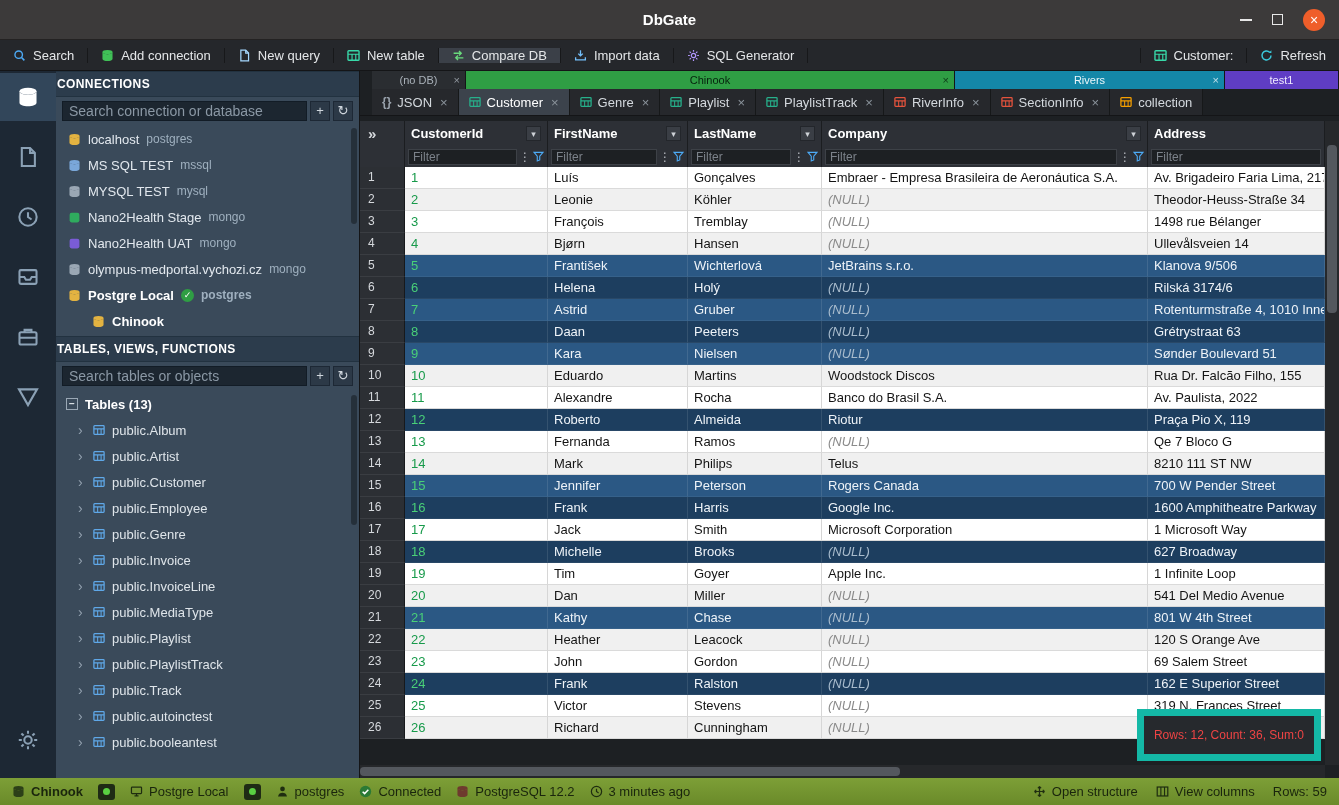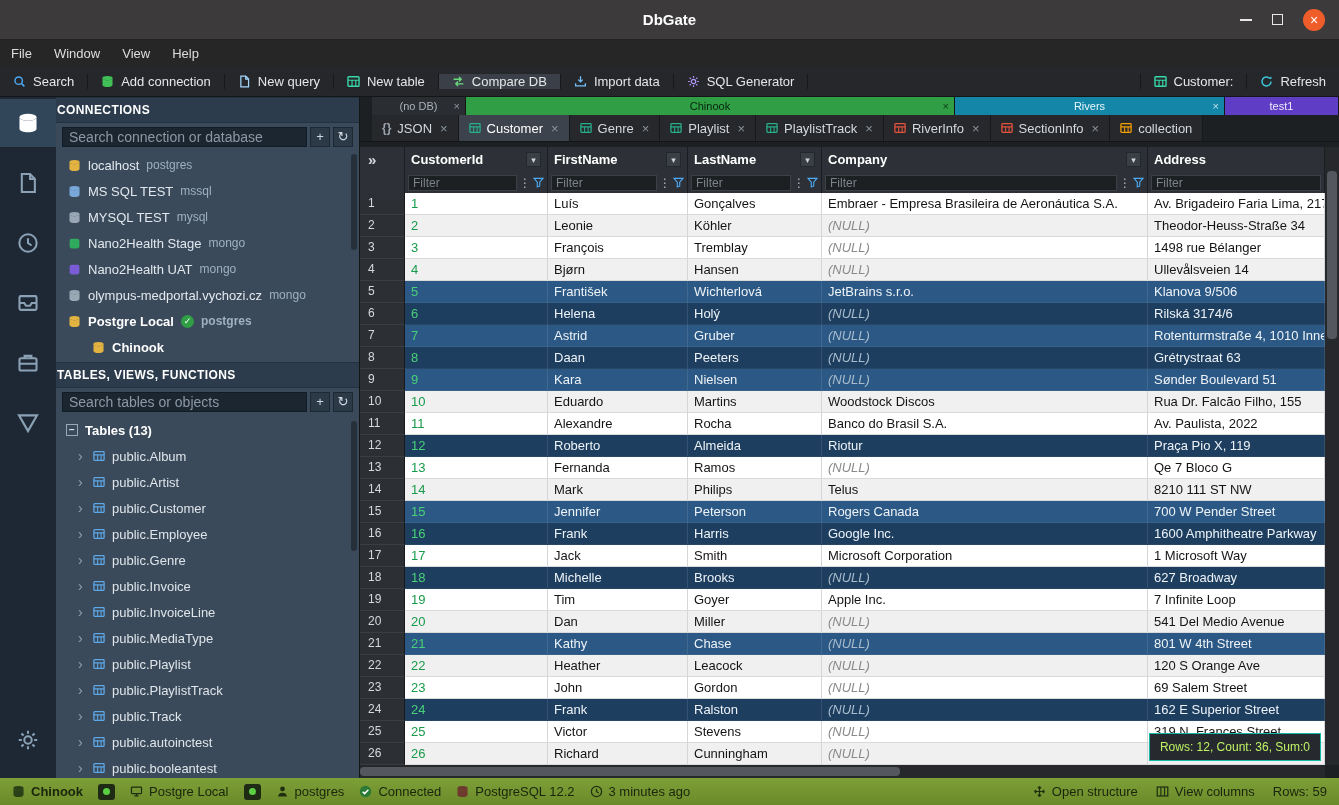--- a/index.html
+++ b/index.html
@@ -89,21 +89,21 @@
   .grid-row.sel.even .cell{background:#1d3e5f}
   .grid-row.sel .cell{color:#eef3f8;border-right-color:rgba(255,255,255,.10);border-bottom-color:rgba(255,255,255,.05)}
   .cell.id{color:#179a4a}
   .grid-row.sel .cell.id{color:#49d078}
   .nul{font-style:italic;color:#8a8a8a}
   .grid-row.sel .nul{color:#a9bccd}
   .grid-hscroll{position:absolute;left:0;bottom:0;width:965px;height:13px;background:#26282b}
   .hthumb{position:absolute;left:0;top:2px;height:9px;width:56%;background:#54585e;border-radius:4px}
   .grid-vscroll{position:absolute;right:0;top:5px;bottom:13px;width:14px;background:#26282b}
   .vthumb{position:absolute;left:2px;top:24px;width:10px;height:168px;background:#54585e;border-radius:4px}
-  .stats-overlay{position:absolute;right:18px;bottom:17px;background:#26292d;border:1px solid #14b8a6;color:#bef264;font-size:12px;padding:6px 10px;white-space:nowrap}
+  .stats-overlay{position:absolute;right:18px;bottom:17px;background:#26292d;border:7px solid #14b8a6;color:#ef4444;font-size:12px;padding:12px 10px;white-space:nowrap}
 
   
   .statusbar{height:27px;flex:none;background:linear-gradient(#7d9f37,#6a8a29);display:flex;align-items:center;font-size:13px;color:#1a250d;padding:0 12px}
   .sb-left{display:flex;align-items:center;gap:15px}
   .sb-right{margin-left:auto;display:flex;align-items:center;gap:18px}
   .sb-item{display:flex;align-items:center;gap:6px;white-space:nowrap}
   .sb-item.first{font-weight:bold}
   .sb-badge{width:17px;height:16px;background:#1f2b15;border-radius:3px;display:flex;align-items:center;justify-content:center}
   .sb-badge .dot{width:7px;height:7px;border-radius:50%;background:#5ad042}
   svg{display:block}
@@ -115,26 +115,20 @@
 
   <div class="titlebar">
     <div class="title">DbGate</div>
     <div class="win-controls">
       <span class="win-min"></span>
       <span class="win-max"></span>
       <span class="win-close">×</span>
     </div>
   </div>
 
-  <div class="menubar" id="menubar">
-      <div class="menu-item">File</div>
-      <div class="menu-item">Window</div>
-      <div class="menu-item">View</div>
-      <div class="menu-item">Help</div>
-    </div>
   <div class="toolbar" id="toolbar">
       <div class="tb-btn">
         <svg width="13" height="13" viewBox="0 0 16 16">
           <circle cx="7" cy="7" r="4.6" fill="none" stroke="#4dabf7" stroke-width="1.7"></circle>
           <path d="M10.5 10.5L14 14" stroke="#4dabf7" stroke-width="1.9"></path>
         </svg>
         <span>Search</span>
       </div>
       <div class="tb-btn">
         <svg width="13" height="13" viewBox="0 0 16 16">
@@ -724,21 +718,21 @@
               <div class="cell w3">Brooks</div>
               <div class="cell w4"><span class="nul">(NULL)</span></div>
               <div class="cell w5">627 Broadway</div>
             </div>
             <div class="grid-row odd">
               <div class="gut w0">19</div>
               <div class="cell w1 id">19</div>
               <div class="cell w2">Tim</div>
               <div class="cell w3">Goyer</div>
               <div class="cell w4">Apple Inc.</div>
-              <div class="cell w5">7 Infinite Loop</div>
+              <div class="cell w5">1 Infinite Loop</div>
             </div>
             <div class="grid-row even">
               <div class="gut w0">20</div>
               <div class="cell w1 id">20</div>
               <div class="cell w2">Dan</div>
               <div class="cell w3">Miller</div>
               <div class="cell w4"><span class="nul">(NULL)</span></div>
               <div class="cell w5">541 Del Medio Avenue</div>
             </div>
             <div class="grid-row odd sel">

